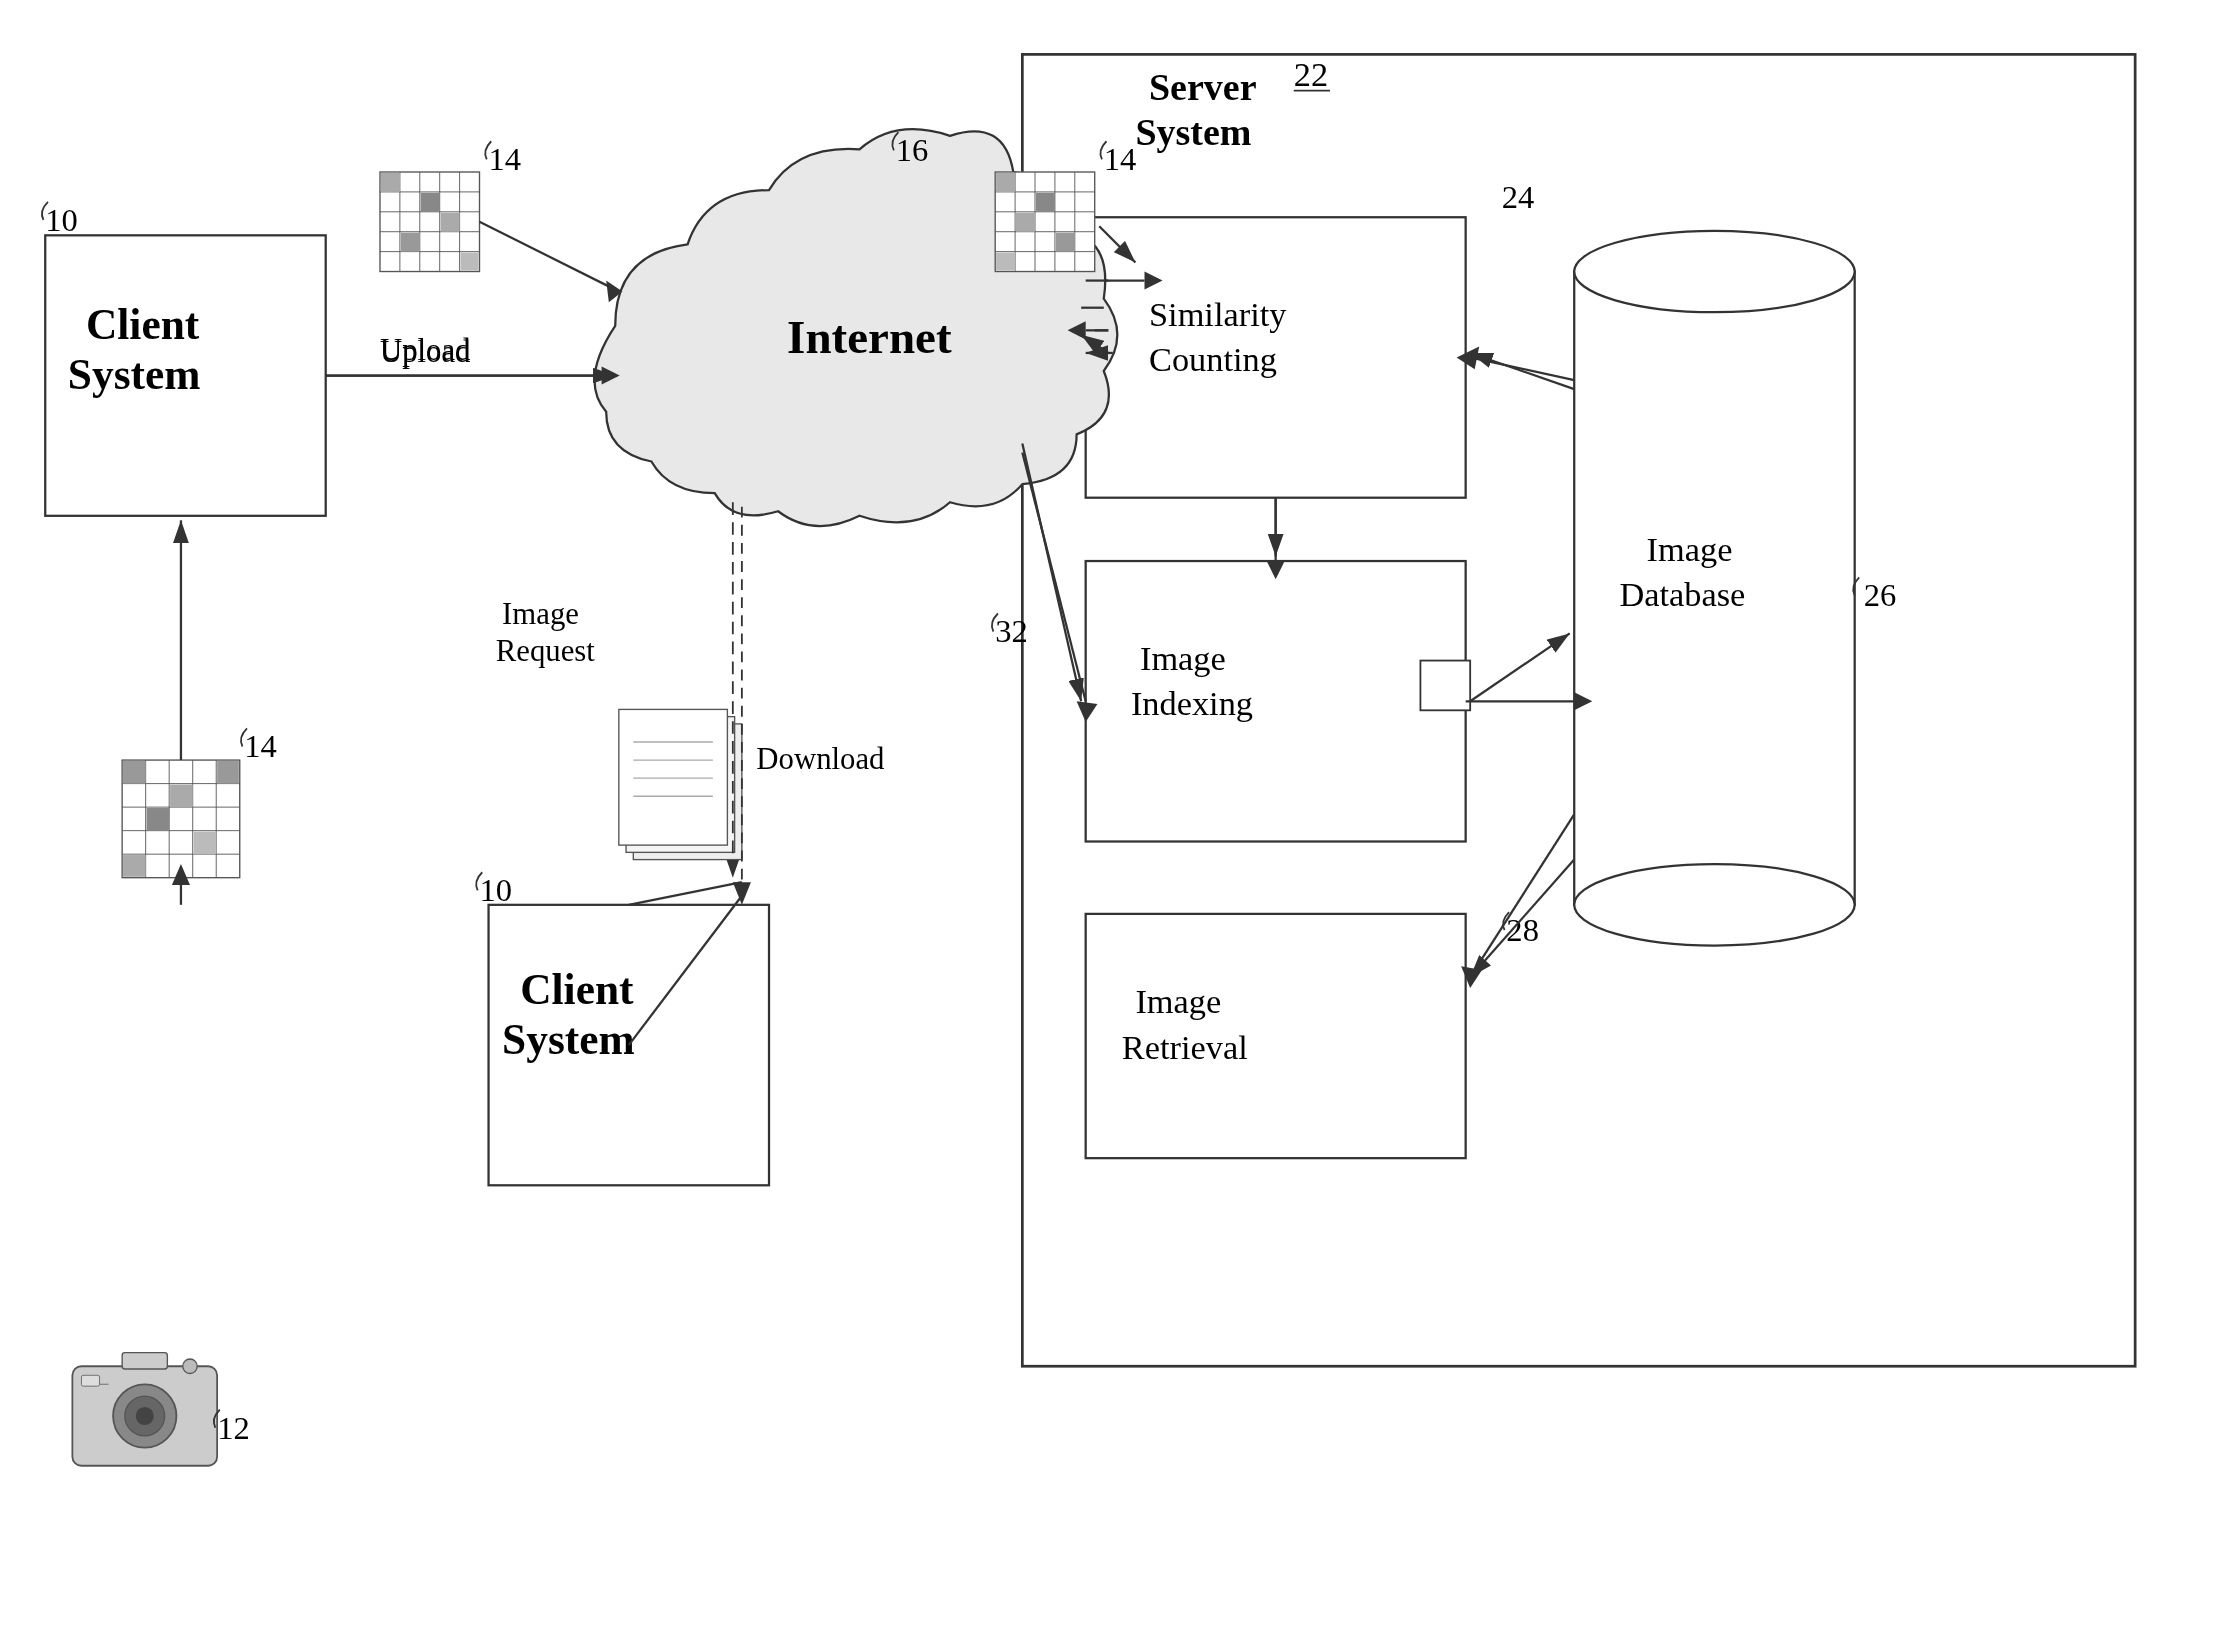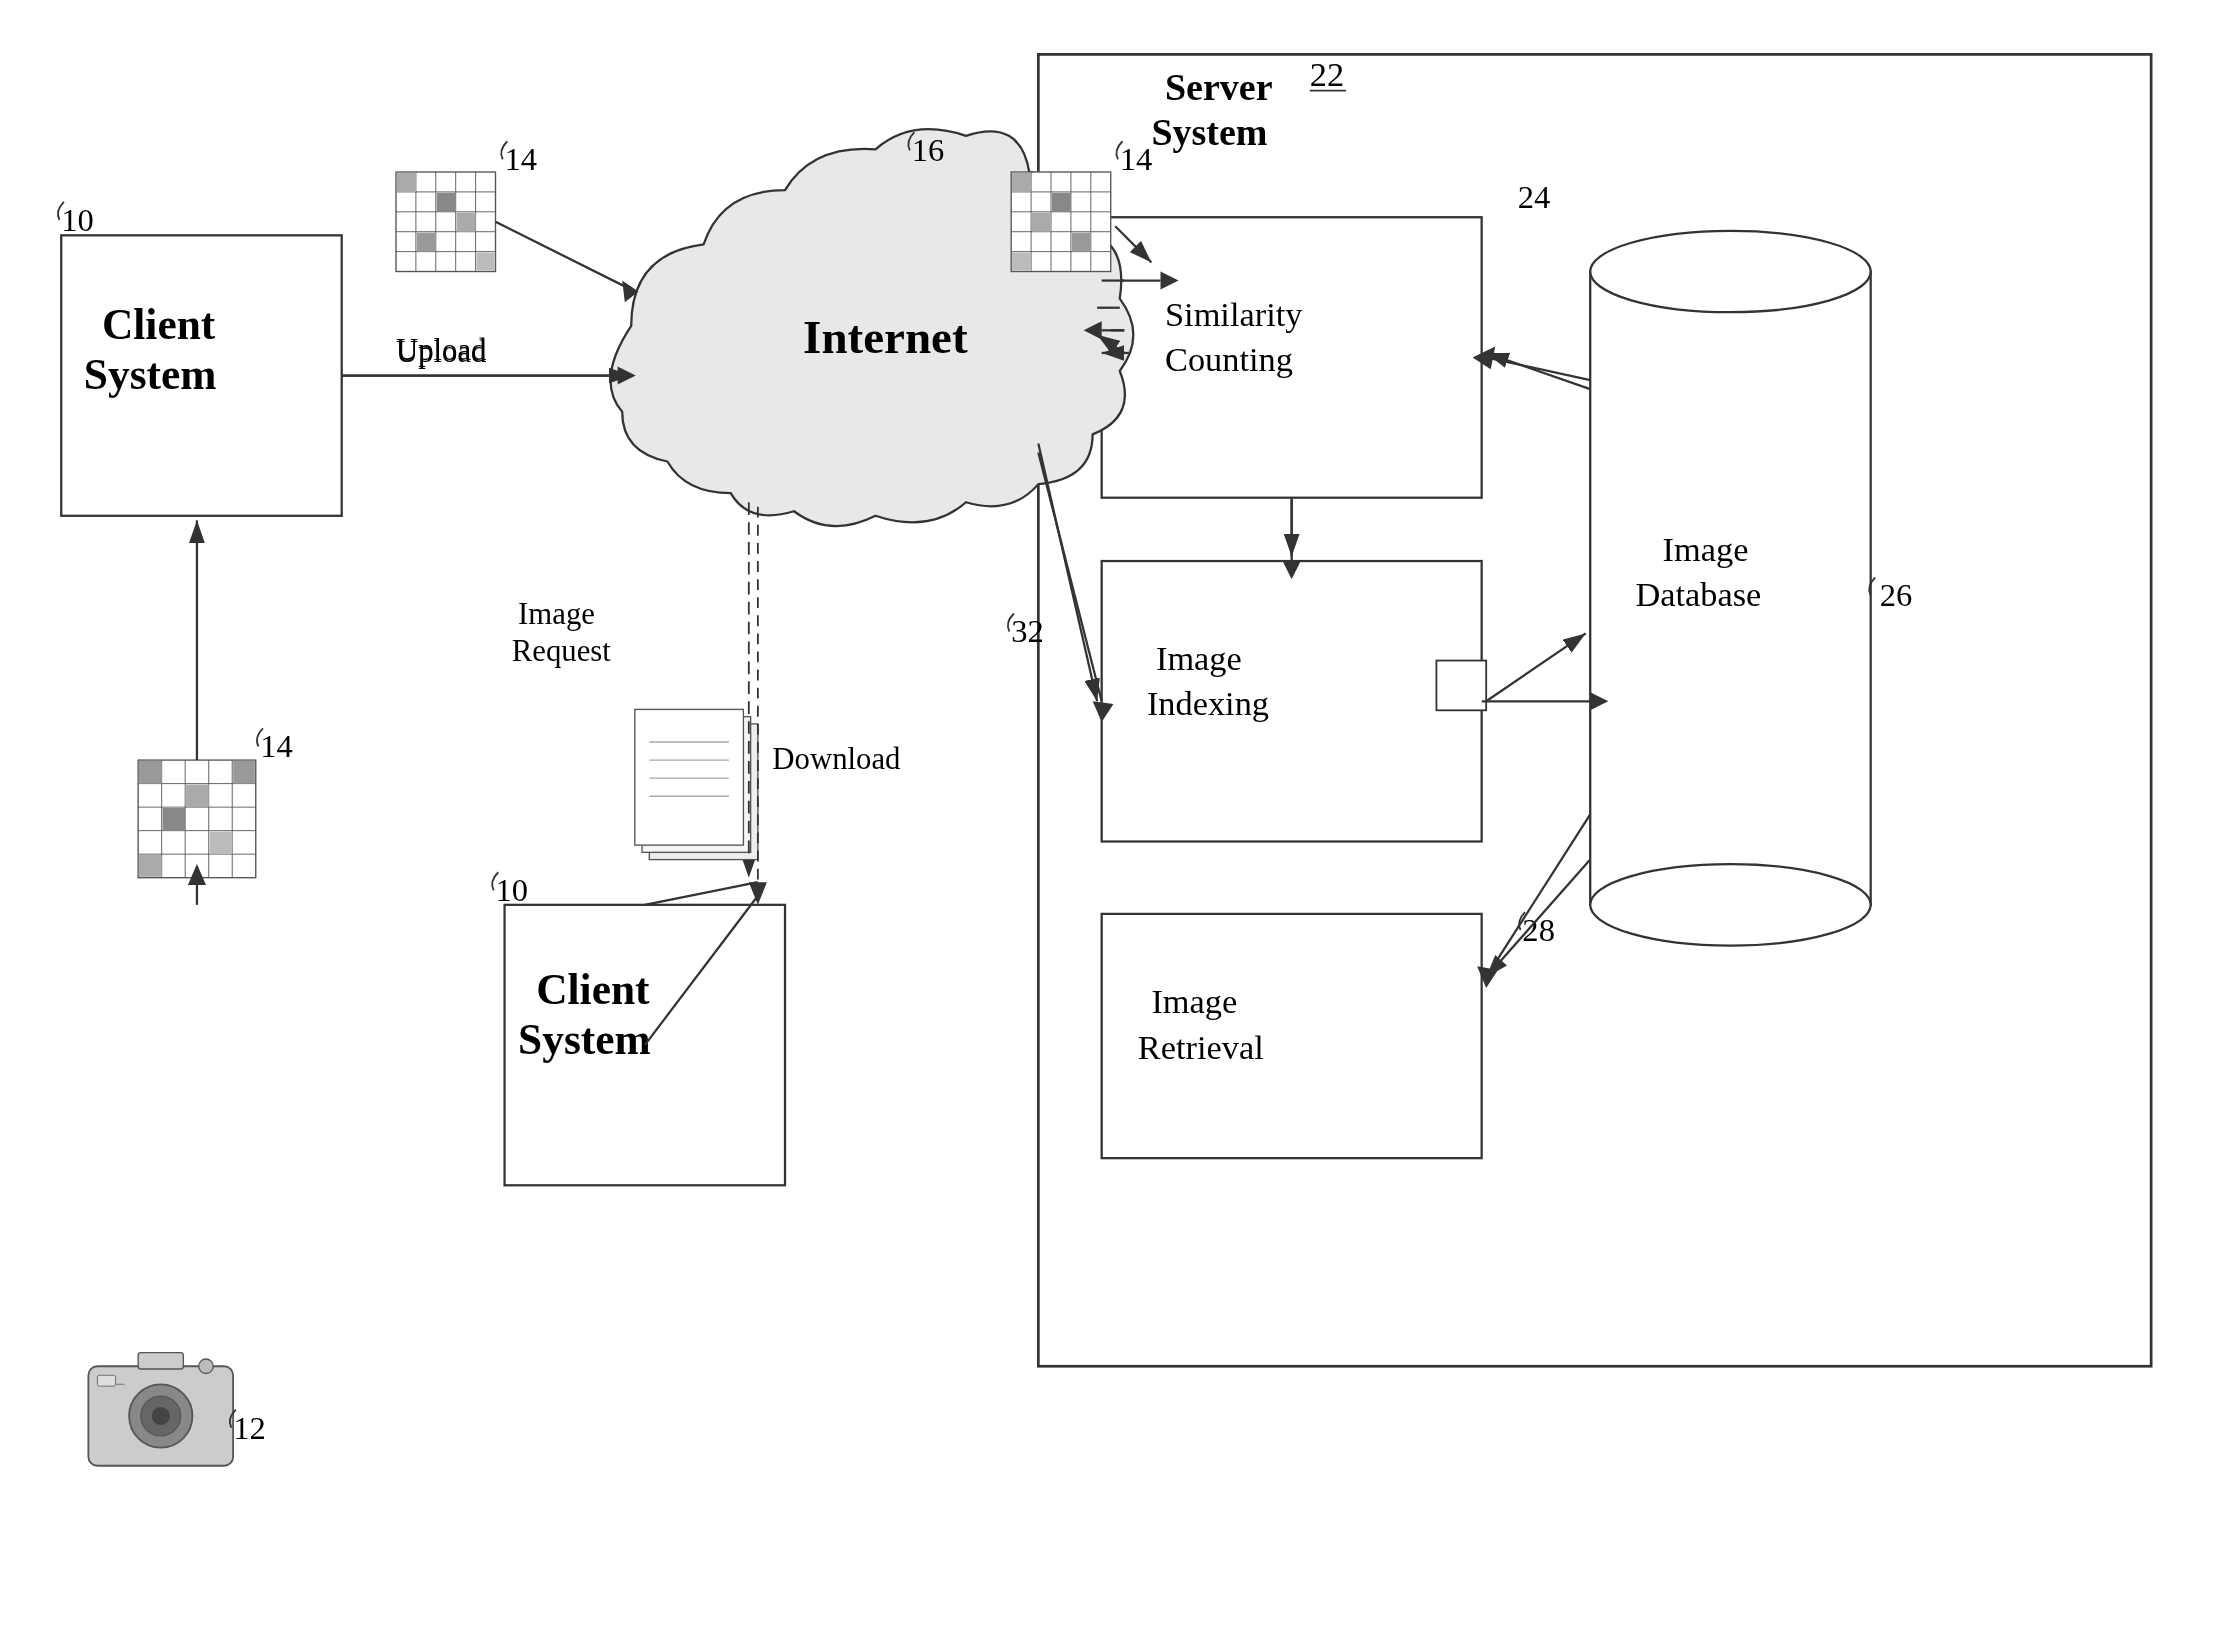--- a/index.html
+++ b/index.html
@@ -6,21 +6,21 @@
     body {
       background: #fff;
       font-family: 'Times New Roman', Times, serif;
       width: 2222px;
       height: 1645px;
       position: relative;
       overflow: hidden;
     }
     .diagram-container {
       position: absolute;
-      top: 0; left: 16px;
+      top: 0; left: 0;
       width: 2143px;
       height: 1645px;
     }
     svg {
       position: absolute;
       top: 0; left: 0;
       width: 2222px;
       height: 1645px;
     }
   </style>

